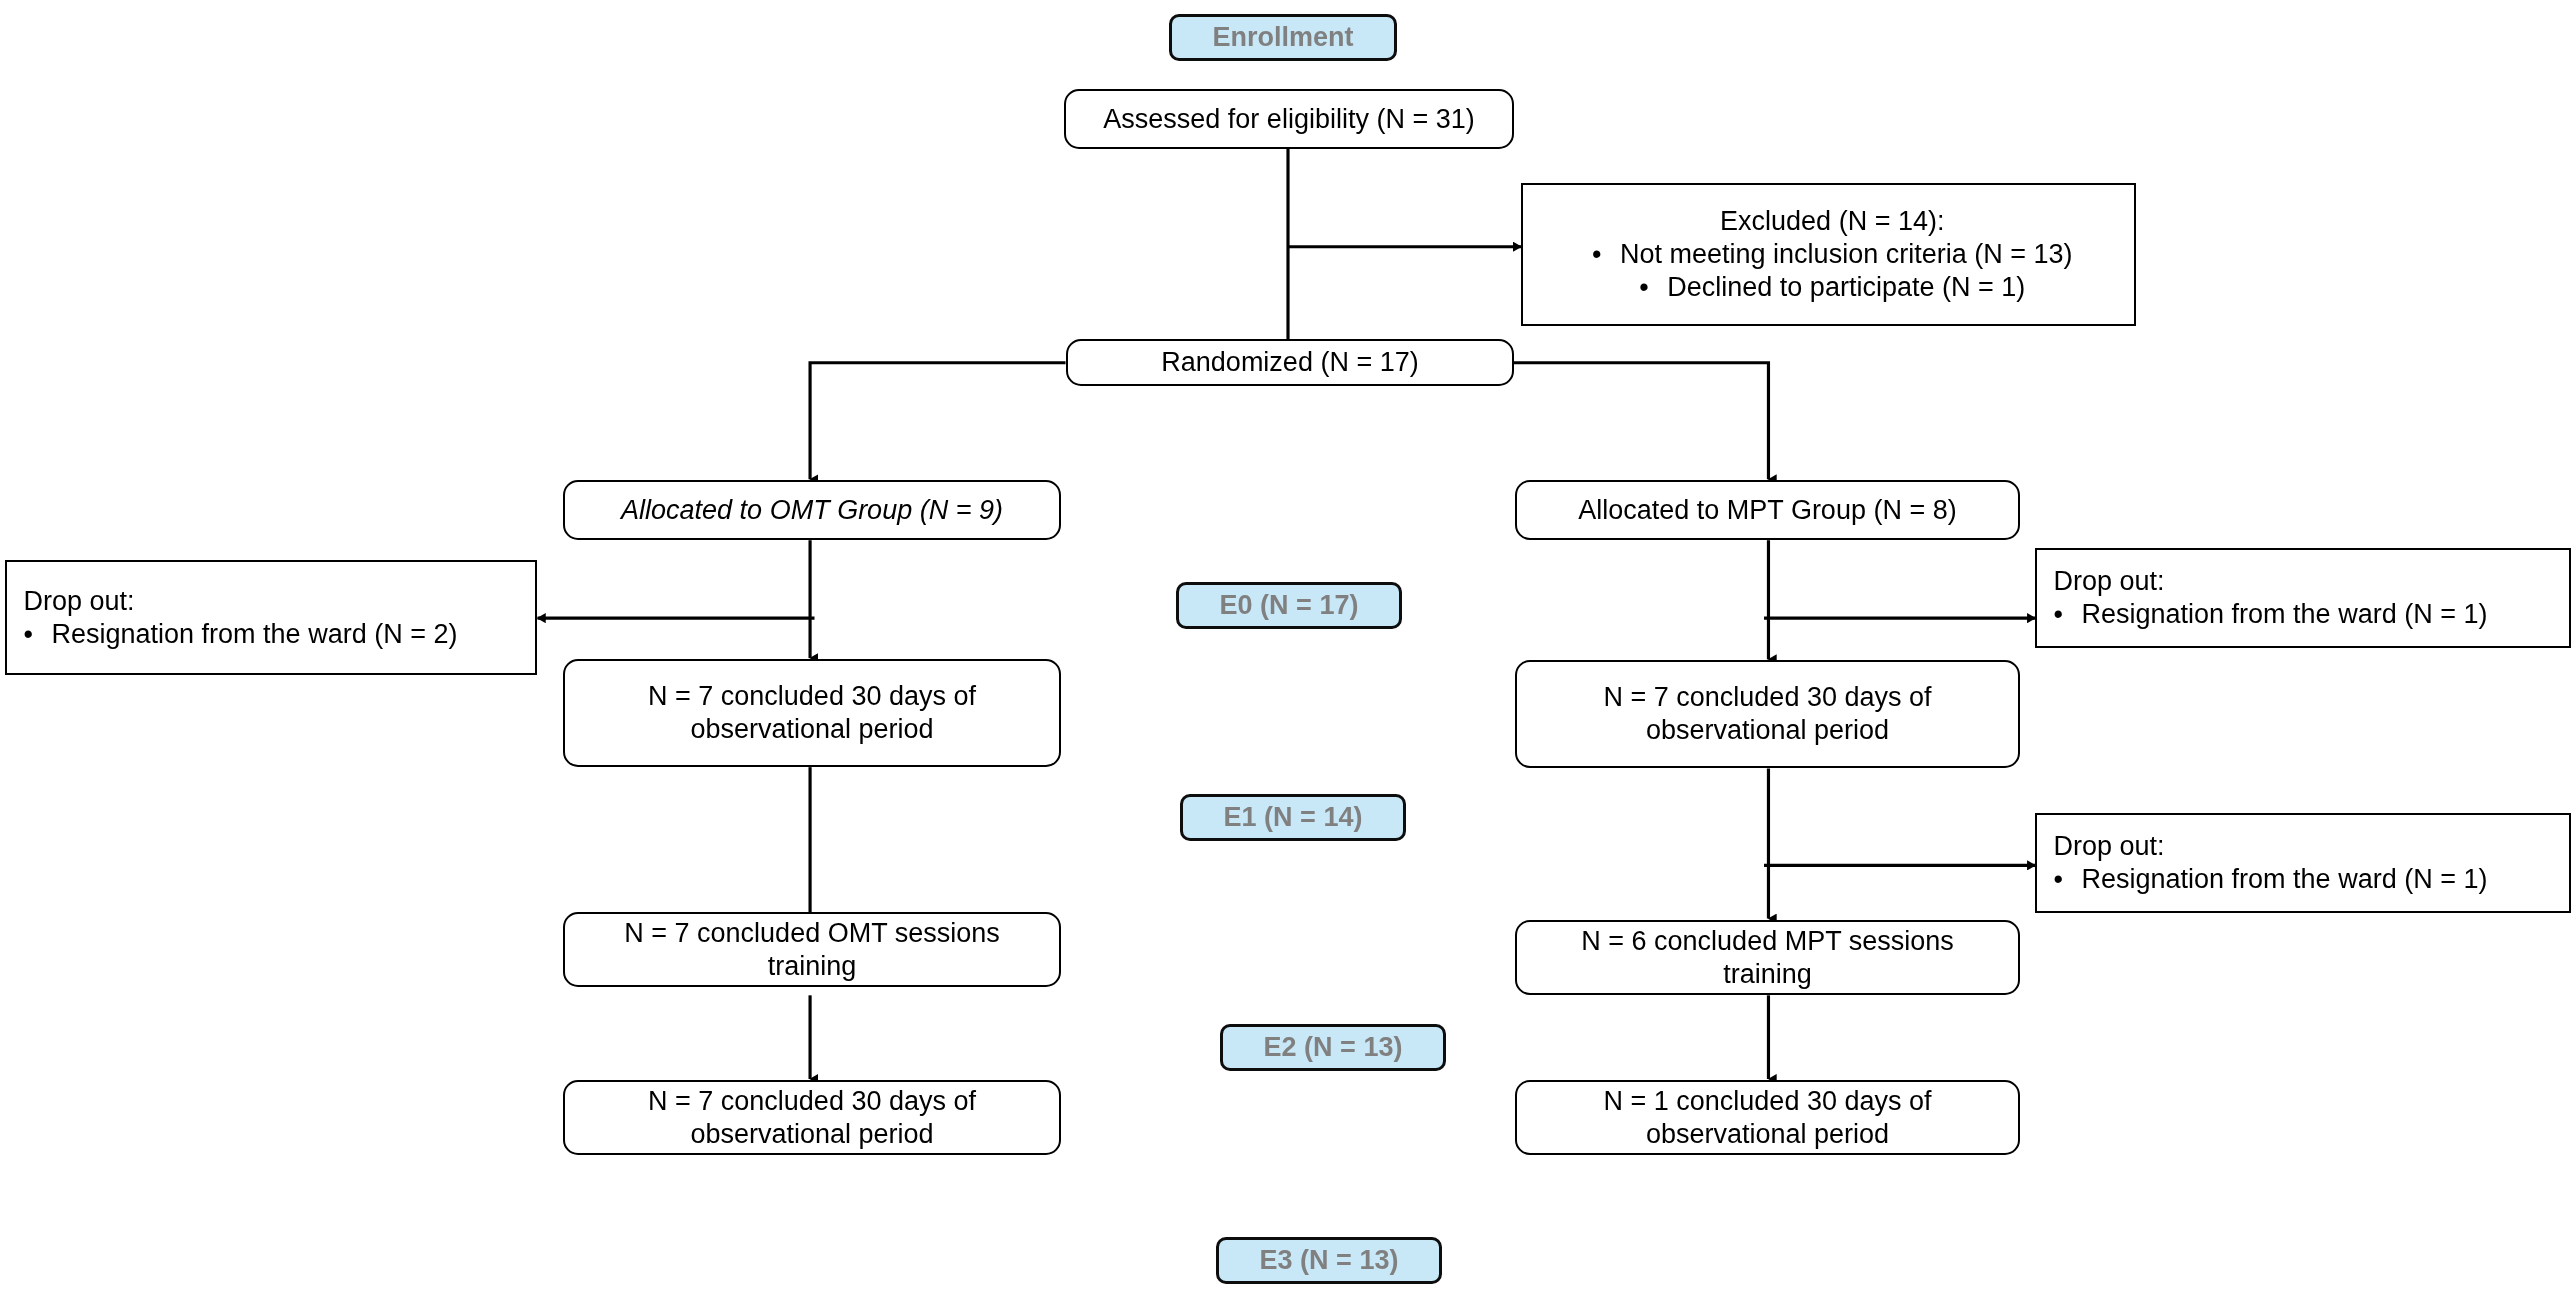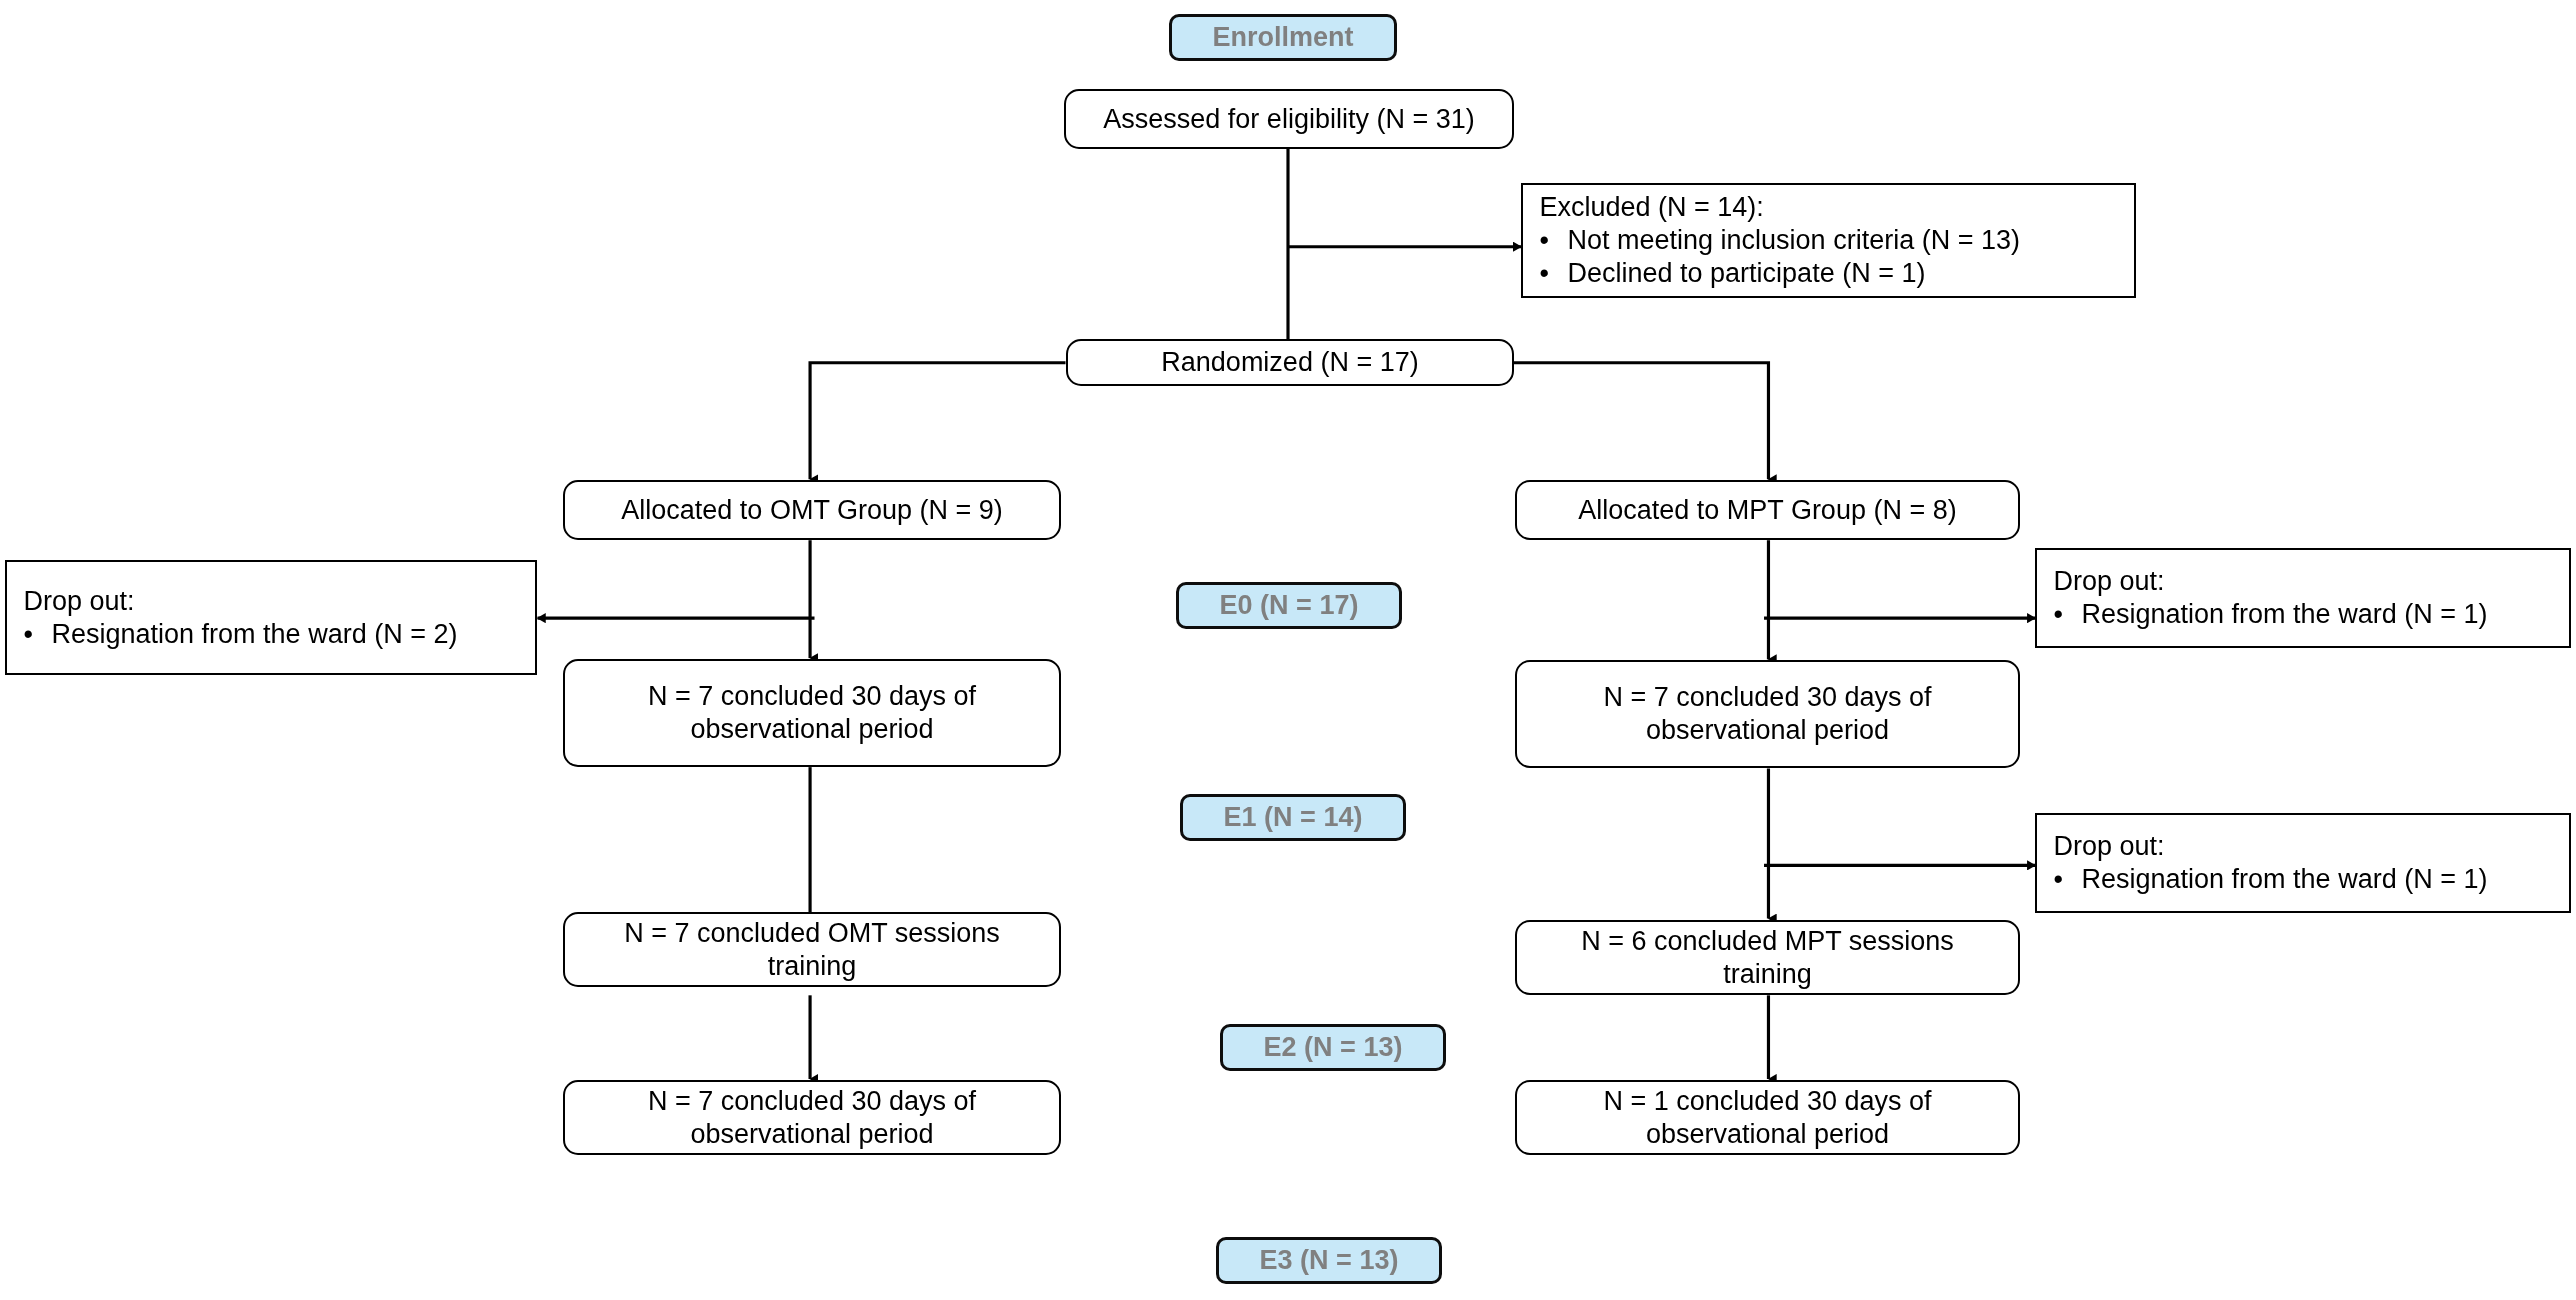--- a/index.html
+++ b/index.html
@@ -149,37 +149,37 @@
   </div>
 
   <div class="stage" style="left:1180px; top:1237px; width:226px; height:47px;margin-left:36px;">
     <span>E3 (N = 13)</span>
   </div>
 
   <div class="node center" style="left:1064px; top:89px; width:450px; height:60px;">
     <span class="line">Assessed for eligibility (N = 31)</span>
   </div>
 
-  <div class="node left" style="left:1521px; top:183px; width:615px; height:115px;">
+  <div class="node left" style="left:1521px; top:183px; width:615px; height:143px;align-items:center;">
     <span class="line">Excluded (N = 14):</span>
     <span class="bullet-line">
       <span class="bullet-mark">•</span>
       <span class="bullet-text">Not meeting inclusion criteria (N = 13)</span>
     </span>
     <span class="bullet-line">
       <span class="bullet-mark">•</span>
       <span class="bullet-text">Declined to participate (N = 1)</span>
     </span>
   </div>
 
   <div class="node center" style="left:1066px; top:339px; width:448px; height:47px;">
     <span class="line">Randomized (N = 17)</span>
   </div>
 
-  <div class="node center" style="left:563px; top:480px; width:498px; height:60px;">
+  <div class="node center" style="left:563px; top:480px; width:498px; height:60px;font-style:italic;">
     <span class="line">Allocated to OMT Group (N = 9)</span>
   </div>
 
   <div class="node center" style="left:1515px; top:480px; width:505px; height:60px;">
     <span class="line">Allocated to MPT Group (N = 8)</span>
   </div>
 
   <div class="node left" style="left:5px; top:560px; width:532px; height:115px;">
     <span class="line">Drop out:</span>
     <span class="bullet-line">

